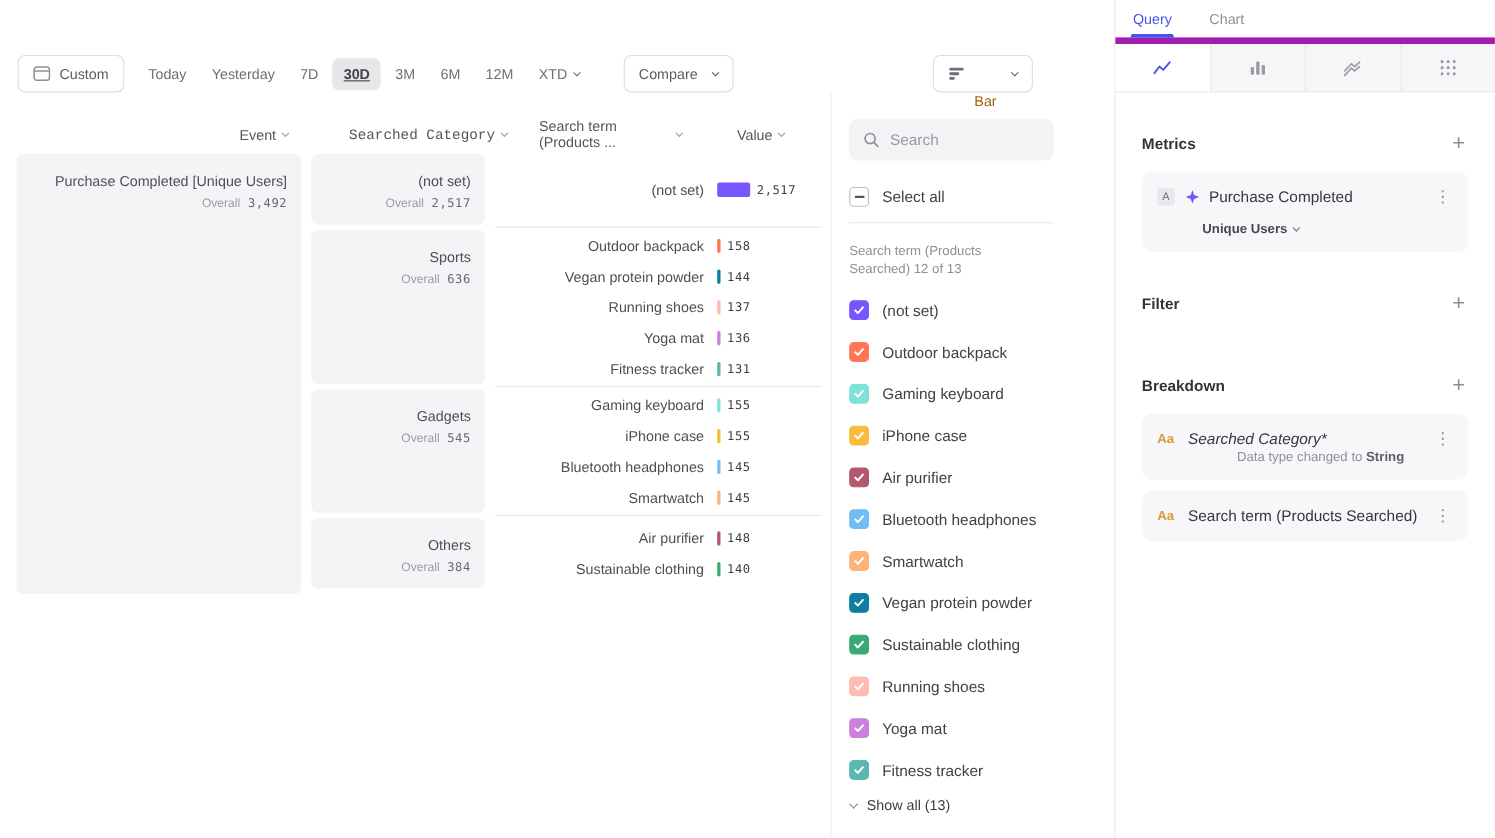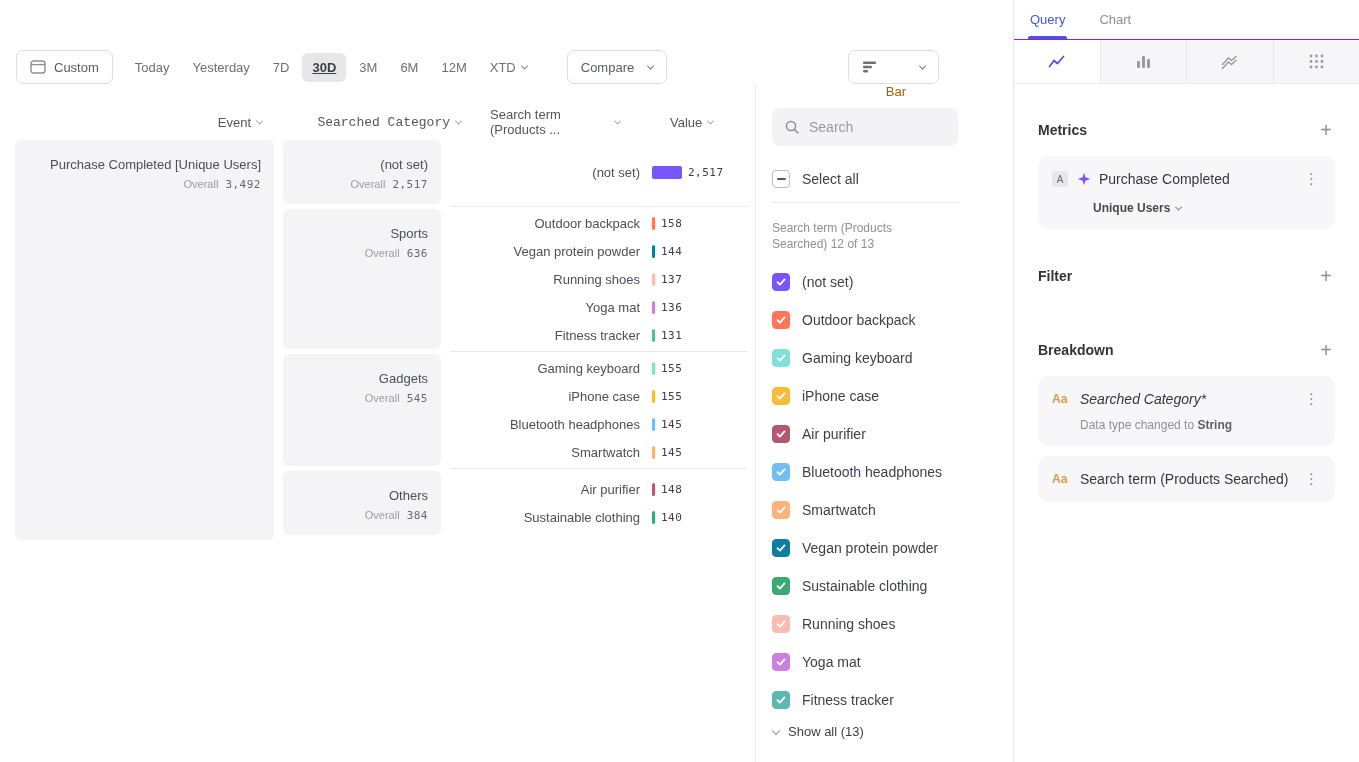--- a/index.html
+++ b/index.html
@@ -70,21 +70,21 @@
   .sa-label{font-size:14px;color:#3f3f49;}
   .fdivider{height:1px;background:#e9e9ed;margin:14px 0 17px;width:186px;}
   .list-label{width:176px;font-size:12px;line-height:16px;color:#8f8f99;margin-bottom:11px;}
   .check-item{display:flex;align-items:center;height:38px;cursor:pointer;}
   .check-label{font-size:14px;color:#3f3f49;white-space:nowrap;}
   .show-all{display:flex;align-items:center;margin-top:5px;font-size:13px;color:#3f3f49;cursor:pointer;}
   .show-all .chev{transform:rotate(45deg);color:#8f8f99;margin:0 9px 2px 1px;}
 
   
   .query-panel{width:346px;flex:none;border-left:1px solid #e9e9ed;display:flex;flex-direction:column;background:#fff;}
-  .qtabs{display:flex;gap:30px;padding-left:14px;height:40px;align-items:stretch;border-bottom:1px solid #a21caf;flex:none;}
+  .qtabs{display:flex;gap:30px;padding-left:14px;height:40px;align-items:stretch;border-bottom:6px solid #a21caf;flex:none;}
   .qtab{font-size:13px;font-weight:500;color:#8f8f99;display:flex;align-items:center;position:relative;cursor:pointer;padding:0 2px;}
   .qtab.active{color:#4553e8;}
   .qtab.active::after{content:"";position:absolute;left:0;right:0;bottom:0;height:3px;background:#4553e8;border-radius:2px 2px 0 0;}
   .icon-strip{display:flex;height:44px;border-bottom:1px solid #eaeaee;background:#f6f6f8;flex:none;}
   .icon-tab{flex:1;display:flex;align-items:center;justify-content:center;border-right:1px solid #eaeaee;
     color:#9a9aa4;cursor:pointer;}
   .icon-tab:last-child{border-right:none;}
   .icon-tab.active{background:#fff;color:#4553e8;}
   .qbody{padding:0 24px;}
   .section-head{display:flex;align-items:center;justify-content:space-between;}
@@ -98,21 +98,21 @@
   .badge-a{width:16px;height:16px;background:#e7e7ed;border-radius:3px;font-size:10px;color:#6a6a76;
     display:flex;align-items:center;justify-content:center;margin-right:9px;flex:none;}
   .sparkle{margin-right:8px;display:flex;flex:none;}
   .qcard-title{flex:1;font-size:14px;color:#36363f;white-space:nowrap;overflow:hidden;text-overflow:ellipsis;}
   .qcard-title.italic{font-style:italic;}
   .kebab{color:#8f8f99;font-size:15px;cursor:pointer;padding:0 2px;flex:none;}
   .measure-row{margin-top:13px;padding-left:41px;font-size:12px;font-weight:700;color:#484852;
     display:flex;align-items:center;cursor:pointer;}
   .measure-row .chev{width:5px;height:5px;color:#6e6e78;}
   .aa-icon{width:18px;margin-right:10px;font-size:12px;font-weight:700;color:#d89a3e;flex:none;font-style:normal;}
-  .sub-row{margin-top:10px;padding-left:28px;font-size:12px;color:#8f8f99;}
+  .sub-row{margin-top:0;padding-left:28px;font-size:12px;color:#8f8f99;text-align:center;}
   .sub-bold{color:#5f5f6a;font-weight:700;}
   .bd-card2{margin-top:10px;}
 </style>
 </head>
 <body>
 
 <div class="app">
 
   <div class="main">
 

